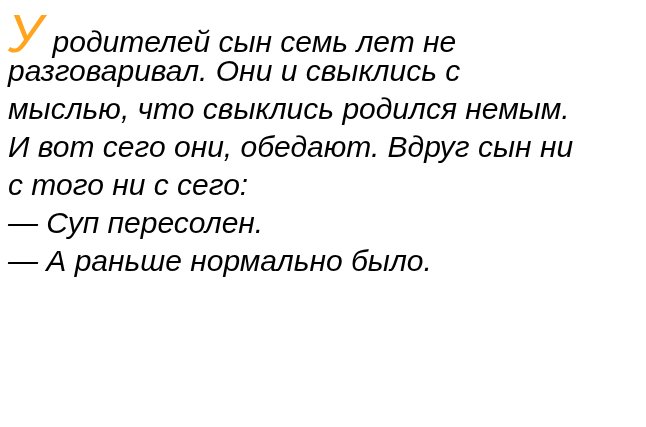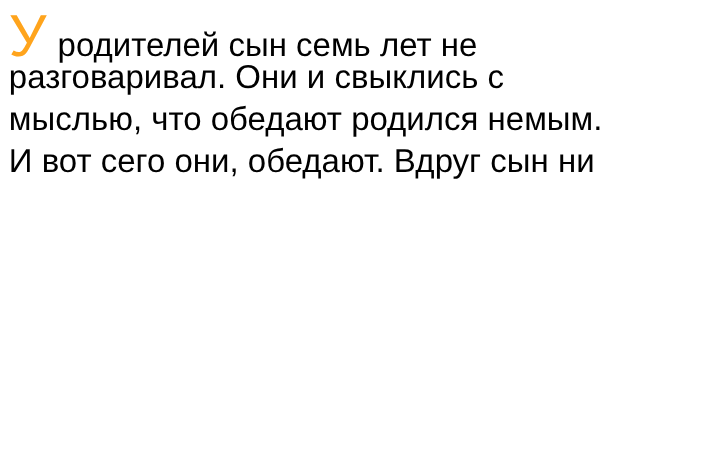--- a/index.html
+++ b/index.html
@@ -11,20 +11,21 @@
     height: 427px;
     background: #ffffff;
     overflow: hidden;
   }
   .joke-page {
     box-sizing: border-box;
     width: 646px;
     height: 427px;
     padding: 14px 4px 0 8px;
     font-family: "Liberation Sans", sans-serif;
+    font-style: italic;
     font-size: 30px;
     line-height: 38px;
     color: #000000;
     white-space: nowrap;
   }
   .text-line {
     height: 38px;
     line-height: 38px;
   }
   .dropcap {
@@ -33,15 +34,18 @@
     margin-right: 10px;
     
   }
 </style>
 </head>
 <body style="background: rgb(255, 255, 255);">
 
 <div class="joke-page" style="color: rgb(0, 0, 0);">
   <div class="text-line"><span class="dropcap" style="color: rgb(255, 164, 28);">У</span><span>родителей сын семь лет не</span></div>
   <div class="text-line">разговаривал. Они и свыклись с</div>
-  <div class="text-line">мыслью, что обедают родился немым.</div>
+  <div class="text-line">мыслью, что свыклись родился немым.</div>
   <div class="text-line">И вот сего они, обедают. Вдруг сын ни</div>
+  <div class="text-line">с того ни с сего:</div>
+  <div class="text-line">— Суп пересолен.</div>
+  <div class="text-line">— А раньше нормально было.</div>
 </div>
 
 </body></html>

